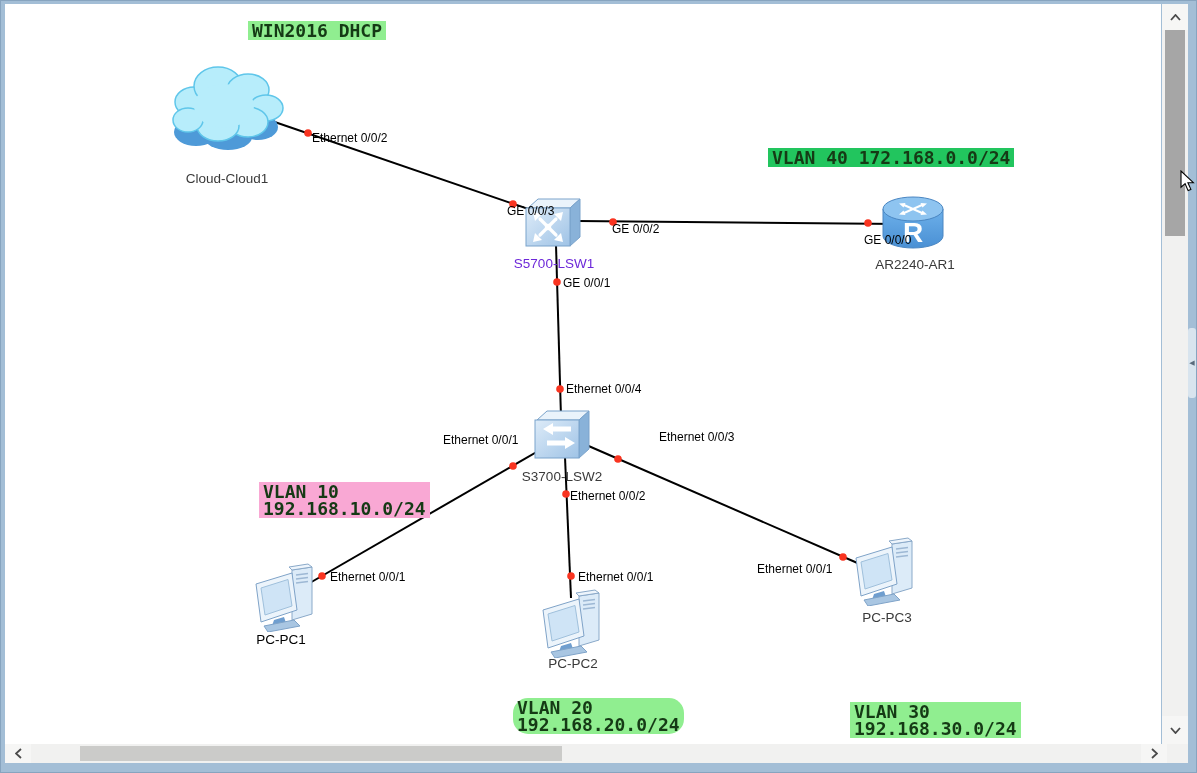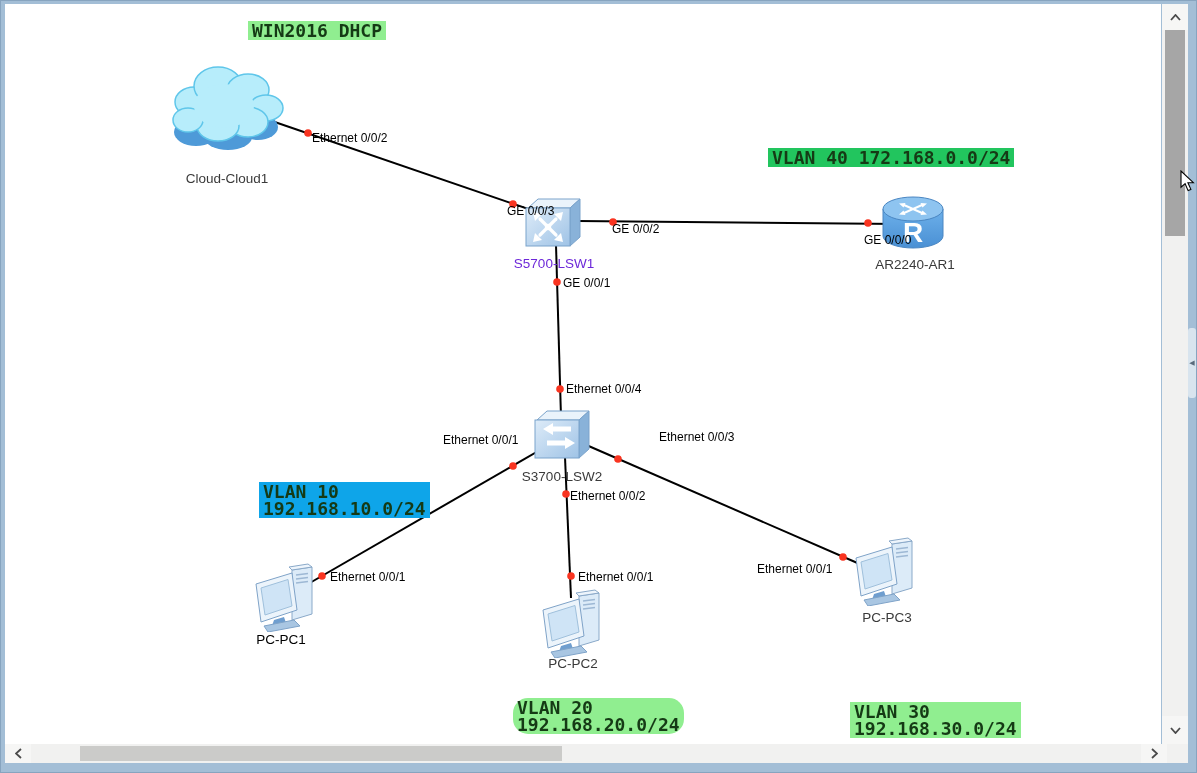--- a/index.html
+++ b/index.html
@@ -184,21 +184,21 @@
       <div class="port-label" style="left: 563px; top: 283px; color: rgb(0, 0, 0);">GE 0/0/1</div>
       <div class="port-label" style="left: 566px; top: 389px; color: #000000;">Ethernet 0/0/4</div>
       <div class="port-label" style="left: 443px; top: 440px; color: rgb(0, 0, 0);">Ethernet 0/0/1</div>
       <div class="port-label" style="left: 627px; top: 437px; color: rgb(0, 0, 0); margin-left: 32px;">Ethernet 0/0/3</div>
       <div class="port-label" style="left: 570px; top: 496px; color: rgb(0, 0, 0);">Ethernet 0/0/2</div>
       <div class="port-label" style="left: 330px; top: 577px; color: rgb(0, 0, 0);">Ethernet 0/0/1</div>
       <div class="port-label" style="left: 578px; top: 577px; color: rgb(0, 0, 0);">Ethernet 0/0/1</div>
       <div class="port-label" style="left: 757px; top: 569px; color: rgb(0, 0, 0);">Ethernet 0/0/1</div>
       <div class="note" style="left: 248px; top: 21px; background: rgb(144, 238, 144); color: rgb(21, 58, 21);"><div>WIN2016 DHCP</div></div>
       <div class="note" style="left: 768px; top: 148px; background: #22c55e; color: rgb(21, 58, 21);"><div>VLAN 40 172.168.0.0/24</div></div>
-      <div class="note" style="left: 259px; top: 482px; background: #0ea5e9; color: rgb(21, 58, 21);"><div>VLAN 10</div><div>192.168.10.0/24</div></div>
+      <div class="note" style="left: 259px; top: 482px; background: #f9a8d4; color: rgb(21, 58, 21);"><div>VLAN 10</div><div>192.168.10.0/24</div></div>
       <div class="note" style="left: 513px; top: 698px; background: rgb(144, 238, 144); color: rgb(21, 58, 21); border-radius: 15px;"><div>VLAN 20</div><div>192.168.20.0/24</div></div>
       <div class="note" style="left: 850px; top: 662px; background: rgb(144, 238, 144); color: rgb(21, 58, 21); margin-top: 40px;"><div>VLAN 30</div><div>192.168.30.0/24</div></div>
     </div>
 
   <div id="vscroll" class="sb">
     <div id="v-up" class="sb-btn">
       <svg width="11" height="7">
           <polyline points="1,6 5.5,1 10,6" fill="none" stroke="#4a4a4a" stroke-width="1.8"></polyline>
         </svg>
     </div>

